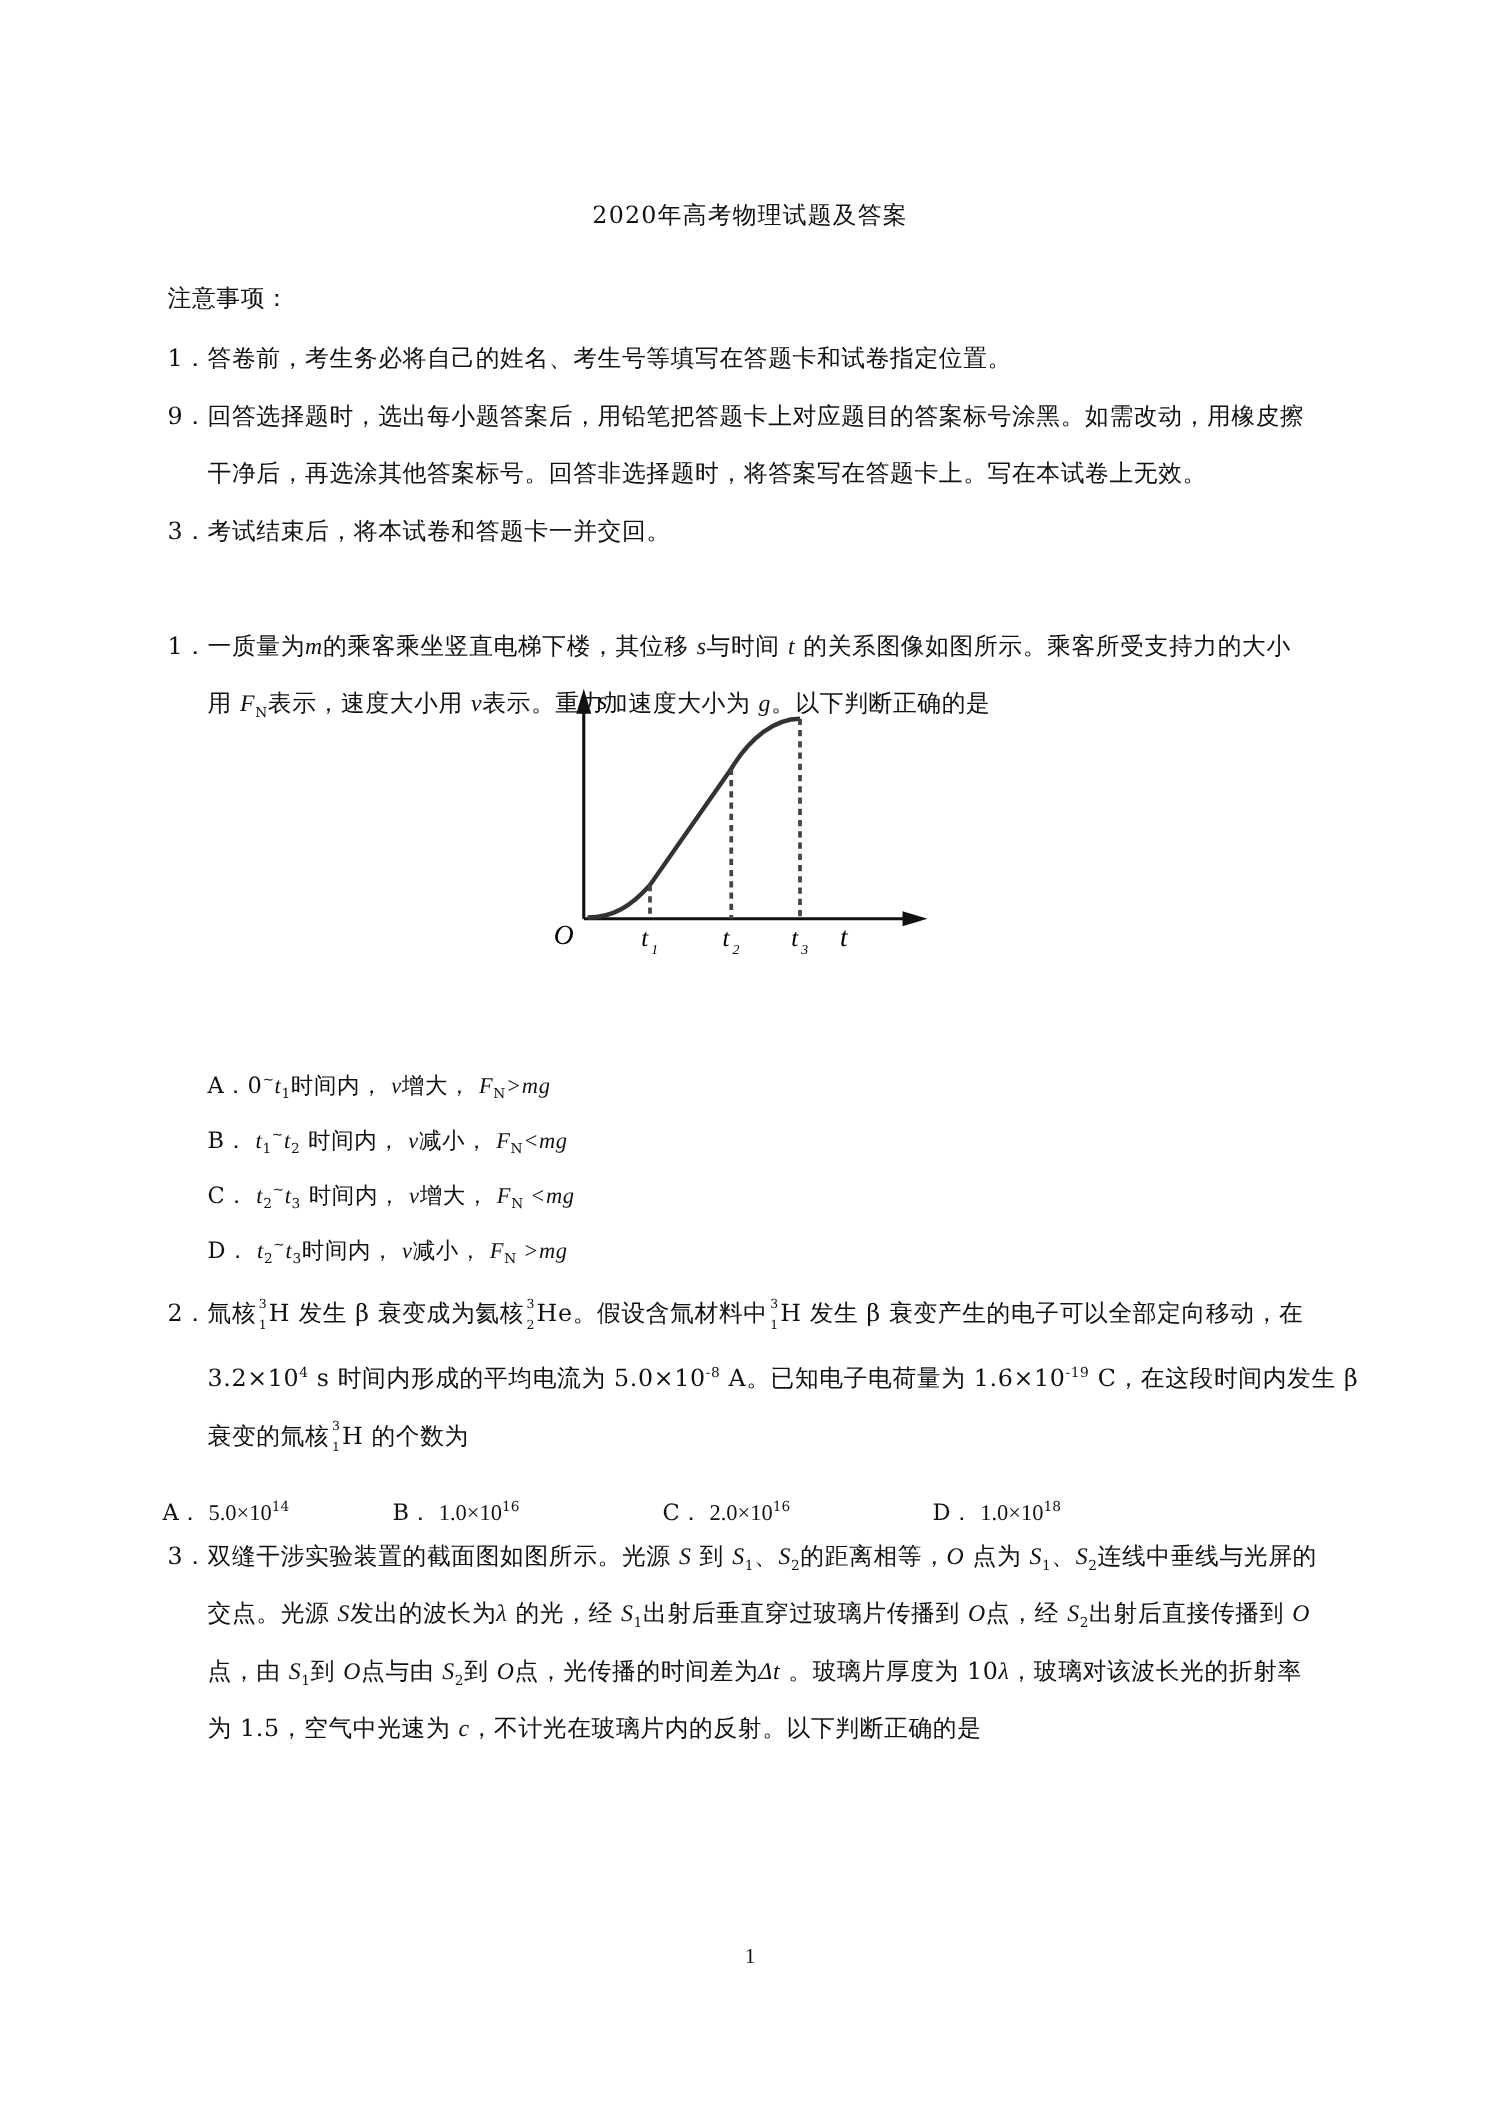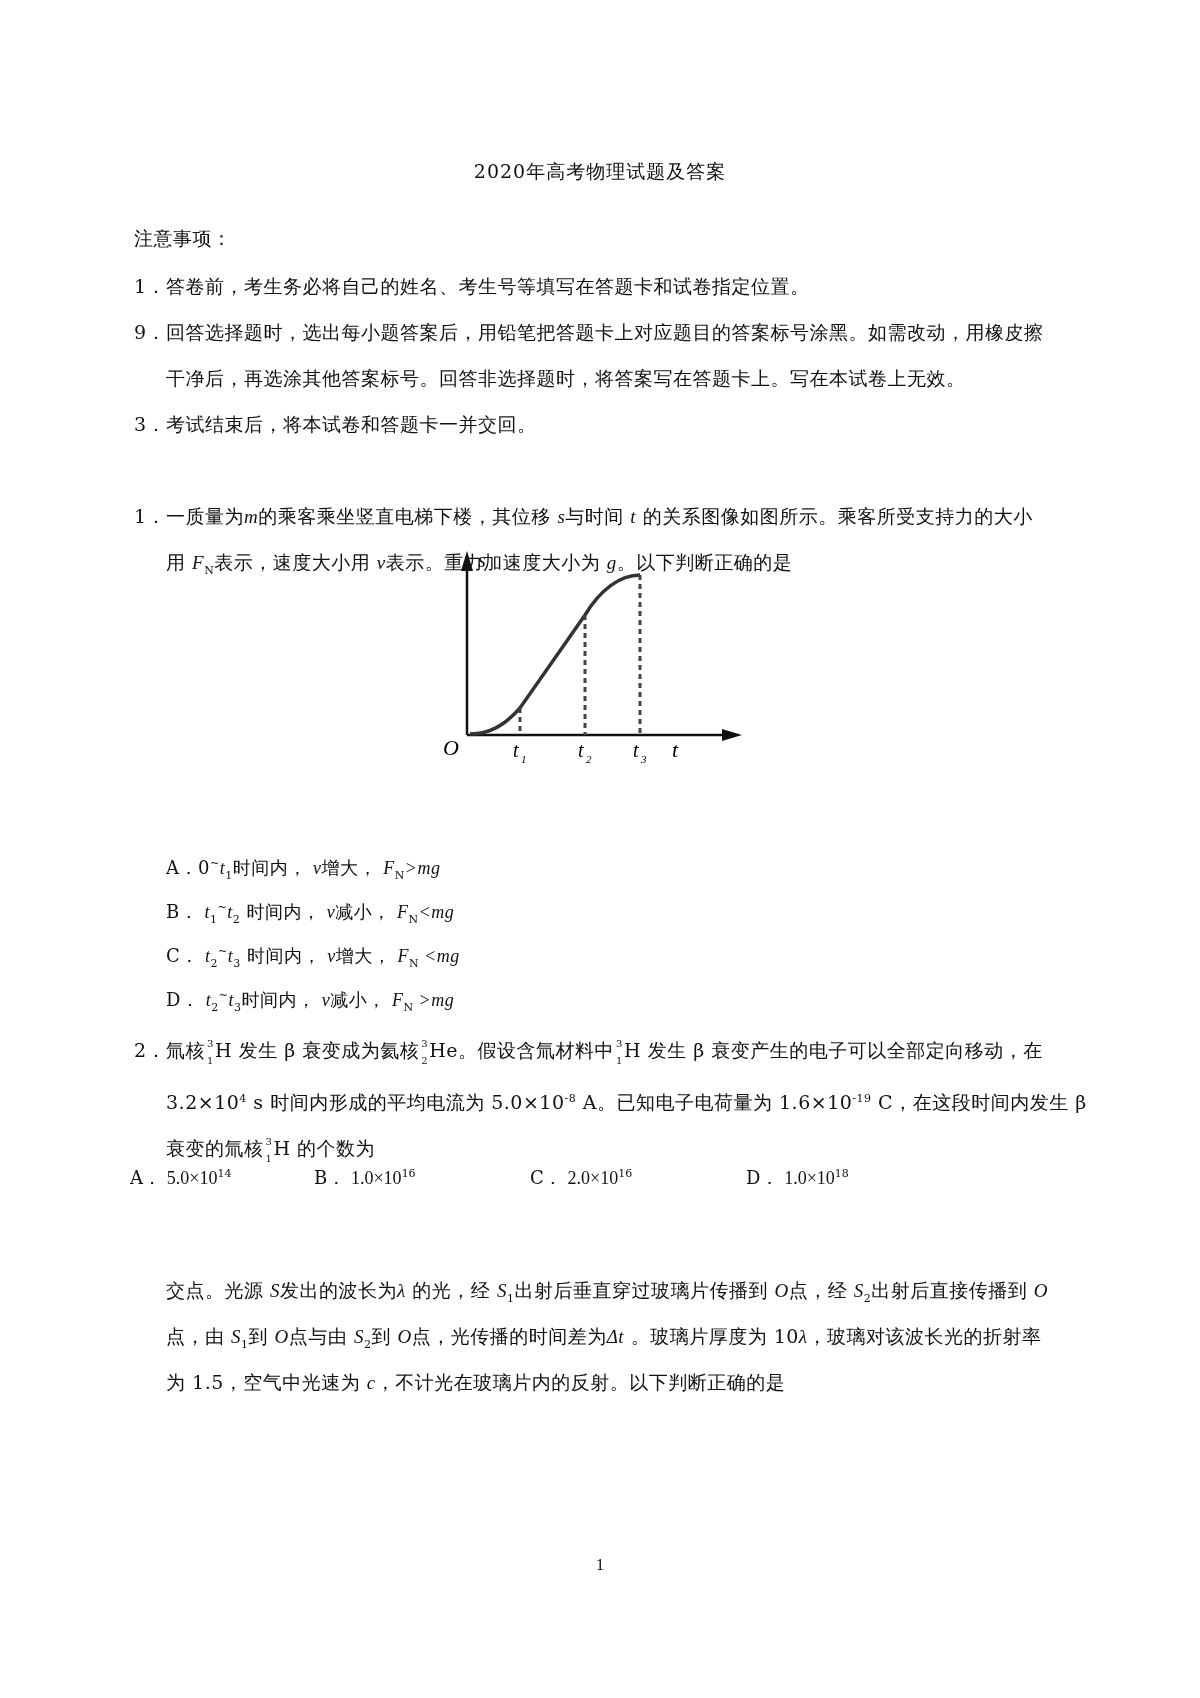--- a/index.html
+++ b/index.html
@@ -17,21 +17,21 @@
     position: absolute; left: 134px; font-size: 19px; white-space: nowrap; letter-spacing: 0.5px; margin-top: 20px;
   }
   .indent { left: 166px; }
   .opt { left: 166px; font-size: 18px; }
   i.v { font-family: "Liberation Serif", serif; font-style: italic; }
   sub, sup { font-size: 11px; line-height: 0; }
   .nuc { display: inline-block; position: relative; width: 10px; height: 20px; vertical-align: middle; }
   .nuc .a { position: absolute; top: -4px; left: 2px; font-size: 10px; }
   .nuc .z { position: absolute; bottom: -4px; left: 2px; font-size: 10px; }
   .answers { position: absolute; top: 1114px; left: 166px; width: 920px; font-size: 18px; }
-  .answers span.ans { position: absolute; white-space: nowrap; }
+  .answers span.ans { position: absolute; white-space: nowrap; margin-top: 32px; }
   .ans .num { font-family: "Liberation Serif", serif; }
   .pagenum { position: absolute; top: 1555px; left: 0; width: 1200px; text-align: center; font-size: 17px; font-family: "Liberation Serif", serif; }
   svg.fig { position: absolute; left: 440px; top: 545px; }
   svg text { font-family: "Liberation Serif", serif; font-style: italic; }
 </style>
 </head>
 <body>
 
 <div class="page">
 
@@ -99,20 +99,23 @@
     <span>衰变的氚核</span><span class="nuc"><span class="a">3</span><span class="z">1</span></span><span>H</span><span> 的个数为</span>
   </div>
 
   <div class="answers" style="top:1166px">
     <span class="ans" style="left:-36px"><span>A．</span> <span class="num">5.0×10</span><sup>14</sup></span>
     <span class="ans" style="left:148px"><span>B．</span> <span class="num">1.0×10</span><sup>16</sup></span>
     <span class="ans" style="left:364px"><span>C．</span> <span class="num">2.0×10</span><sup>16</sup></span>
     <span class="ans" style="left:580px"><span>D．</span> <span class="num">1.0×10</span><sup>18</sup></span>
   </div>
 
+  <div class="line" style="top:1212px">
+    <span>3．</span><span>双缝干涉实验装置的截面图如图所示。光源 </span><i class="v">S</i><span> 到 </span><i class="v">S</i><sub>1</sub><span>、</span><i class="v">S</i><sub>2</sub><span>的距离相等，</span><i class="v">O</i><span> 点为 </span><i class="v">S</i><sub>1</sub><span>、</span><i class="v">S</i><sub>2</sub><span>连线中垂线与光屏的</span>
+  </div>
   <div class="line indent" style="top:1258px">
     <span>交点。光源 </span><i class="v">S</i><span>发出的波长为</span><i class="v">λ</i><span> 的光，经 </span><i class="v">S</i><sub>1</sub><span>出射后垂直穿过玻璃片传播到 </span><i class="v">O</i><span>点，经 </span><i class="v">S</i><sub>2</sub><span>出射后直接传播到 </span><i class="v">O</i>
   </div>
   <div class="line indent" style="top:1304px">
     <span>点，由 </span><i class="v">S</i><sub>1</sub><span>到 </span><i class="v">O</i><span>点与由 </span><i class="v">S</i><sub>2</sub><span>到 </span><i class="v">O</i><span>点，光传播的时间差为</span><i class="v">Δt</i><span> 。玻璃片厚度为 10</span><i class="v">λ</i><span>，玻璃对该波长光的折射率</span>
   </div>
   <div class="line indent" style="top:1350px">
     <span>为 1.5，空气中光速为 </span><i class="v">c</i><span>，不计光在玻璃片内的反射。以下判断正确的是</span>
   </div>
 

